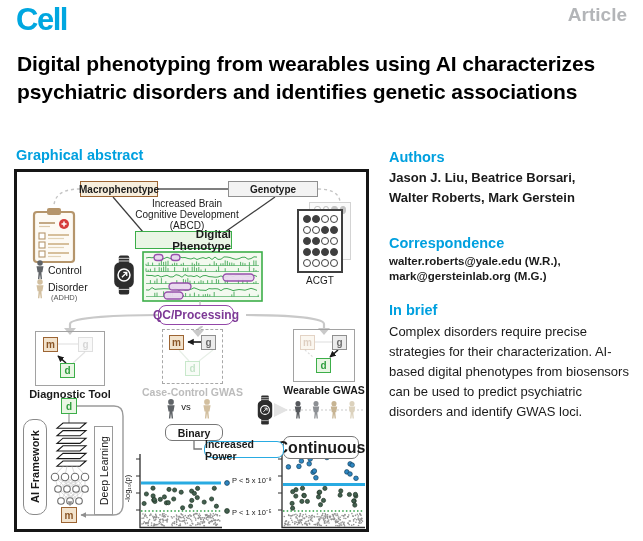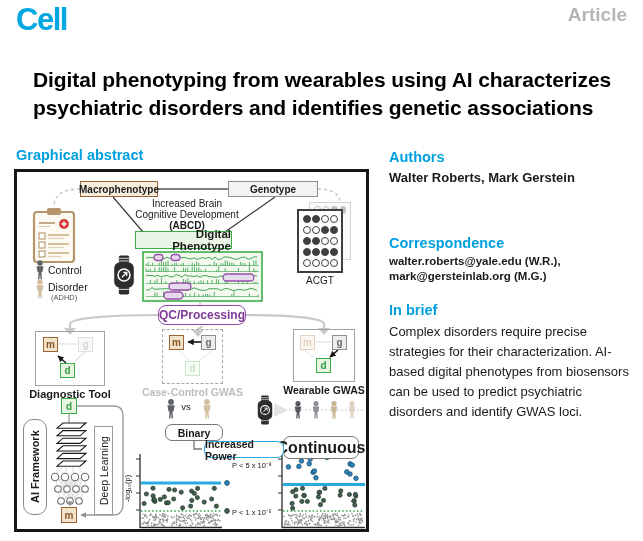--- a/index.html
+++ b/index.html
@@ -1,37 +1,37 @@
 <!DOCTYPE html>
 <html><head>
 <meta charset="utf-8">
 <style>
   html,body{margin:0;padding:0;}
   body{width:643px;height:541px;position:relative;background:#fff;color:#1a1a1a;
        font-family:"Liberation Sans",sans-serif;overflow:hidden;}
   .abs{position:absolute;}
   .logo{left:16px;top:2px;font-size:31px;font-weight:bold;color:#00a7e0;letter-spacing:-1.5px;}
   .article-tag{right:16px;top:4px;font-size:19px;font-weight:bold;color:#b3b5b8;}
-  .title{left:17px;top:50px;width:604px;margin:16px;font-size:21px;line-height:28px;font-weight:bold;color:#000;letter-spacing:-0.1px;}
+  .title{left:17px;top:50px;width:604px;margin:0;font-size:21px;line-height:28px;font-weight:bold;color:#000;letter-spacing:-0.1px;}
   .sec-h{font-size:14.5px;font-weight:bold;color:#00a0df;}
   .ga-heading{left:16px;top:147px;}
   .rcol-block{left:389px;width:250px;}
   .authors{top:168px;font-size:13px;font-weight:bold;line-height:20px;}
   .emails{top:254px;font-size:11.5px;font-weight:bold;line-height:15px;}
   .brief{top:322px;font-size:13px;line-height:20px;margin:0;width:246px;}
   .fig{left:14px;top:169px;width:349px;height:357px;border:3px solid #161616;background:#fff;}
   .fig svg{position:absolute;left:0;top:0;}
   .fig .abs{box-sizing:border-box;}
   .fbox{display:flex;align-items:center;justify-content:center;font-weight:bold;background:#fff;}
   .box-macro{left:63px;top:9px;width:78px;height:16px;font-size:10px;border:1.5px solid #9c6433;background:#f7eedd;}
   .box-geno{left:211px;top:9px;width:90px;height:16px;font-size:10px;border:1.5px solid #8f8f8f;background:#f3f3f3;}
   .abcd{text-align:center;font-size:10px;line-height:11px;}
   .box-dp{left:118px;top:59px;width:97px;height:18px;font-size:11.5px;border:1.8px solid #3cae49;background:#eaf6e5;text-align:right;}
   .small-lab{font-size:10.5px;}
-  .box-qc{left:141px;top:133px;width:88px;height:20px;font-size:12px;border:1.8px solid #9347a8;border-radius:8px;color:#7d3996;}
+  .box-qc{left:141px;top:133px;width:76px;height:20px;font-size:12px;border:1.8px solid #9347a8;border-radius:8px;color:#7d3996;}
   .panel{background:transparent;}
   .p-diag{left:18px;top:159px;width:70px;height:55px;border:1.5px solid #a2a2a2;}
   .p-case{left:145px;top:157px;width:61px;height:55px;border:1.5px dashed #a8a8a8;}
   .p-wear{left:276px;top:157px;width:62px;height:53px;border:1.5px solid #a2a2a2;}
   .plabel{font-size:10.5px;font-weight:bold;text-align:center;}
   .nbox{width:15px;height:15px;display:flex;align-items:center;justify-content:center;font-size:10px;font-weight:bold;}
   .nb-m{border:1.6px solid #9c6433;background:#f2e3cd;color:#8a5526;}
   .nb-g{border:1.6px solid #8f8f8f;background:#ececec;color:#6e6e6e;}
   .nb-d{border:1.6px solid #3cae49;background:#e9f6e4;color:#2f9e3e;}
   .faded{opacity:.28;}
@@ -55,20 +55,21 @@
 </head>
 <body>
 
 <div class="abs logo">Cell</div>
 <div class="abs article-tag">Article</div>
 <h1 class="abs title">Digital phenotyping from wearables using AI characterizes psychiatric disorders and identifies genetic associations</h1>
 <div class="abs sec-h ga-heading">Graphical abstract</div>
 
 <div class="abs sec-h rcol-block" style="top:149px">Authors</div>
 <div class="abs rcol-block authors">
+  <div>Jason J. Liu, Beatrice Borsari,</div>
   <div>Walter Roberts, Mark Gerstein</div>
 </div>
 <div class="abs sec-h rcol-block" style="top:235px">Correspondence</div>
 <div class="abs rcol-block emails">
   <div>walter.roberts@yale.edu (W.R.),</div>
   <div>mark@gersteinlab.org (M.G.)</div>
 </div>
 <div class="abs sec-h rcol-block" style="top:302px">In brief</div>
 <p class="abs rcol-block brief">Complex disorders require precise strategies for their characterization. AI-based digital phenotypes from biosensors can be used to predict psychiatric disorders and identify GWAS loci.</p>
 
@@ -904,21 +905,21 @@
           <circle cx="281.9" cy="294.4" r="2.3" fill="#2e86c1" stroke="#16425f" stroke-width="0.7"></circle>
           <circle cx="335.2" cy="293.1" r="2.3" fill="#2e86c1" stroke="#16425f" stroke-width="0.7"></circle>
         </g>
     </g>
   </svg>
 
   <div class="abs fbox box-macro">Macrophenotype</div>
   <div class="abs fbox box-geno">Genotype</div>
   <div class="abs abcd" style="left:100px;top:26px;width:140px">Increased Brain</div>
   <div class="abs abcd" style="left:95px;top:37px;width:150px">Cognitive Development</div>
-  <div class="abs abcd" style="left:100px;top:48px;width:140px;font-weight:bold">(ABCD)</div>
+  <div class="abs abcd" style="left:100px;top:48px;width:140px;font-weight:normal">(ABCD)</div>
   <div class="abs fbox box-dp">Digital Phenotype</div>
   <div class="abs small-lab" style="left:31px;top:92px">Control</div>
   <div class="abs small-lab" style="left:31px;top:109px">Disorder</div>
   <div class="abs" style="left:34px;top:121px;font-size:7.5px;color:#555">(ADHD)</div>
 
   <div class="abs snp-shadow">
     <span class="snp ghost"></span>
       <span class="snp ghost"></span>
       <span class="snp ghost on"></span>
       <span class="snp ghost on"></span>
@@ -971,15 +972,15 @@
   <div class="abs nbox nb-m" style="left:44px;top:335px;width:16px;height:16px">m</div>
   <div class="abs vtext box-aifw">AI Framework</div>
   <div class="abs vtext box-dl">Deep Learning</div>
 
   <div class="abs" style="left:159px;top:229px;width:20px;text-align:center;font-size:9.5px">vs</div>
   <div class="abs fbox pill box-binary">Binary</div>
   <div class="abs fbox pill box-cont">Continuous</div>
   <div class="abs fbox pill box-power">Increased Power</div>
 
   <div class="abs ylab">-log₁₀(p)</div>
-  <div class="abs legend-t" style="left:215px;top:288px">P &lt; 5 x 10⁻⁸</div>
+  <div class="abs legend-t" style="left:215px;top:303px">P &lt; 5 x 10⁻⁸</div>
   <div class="abs legend-t" style="left:215px;top:334.5px">P &lt; 1 x 10⁻⁵</div>
 </div>
 
 </body></html>

